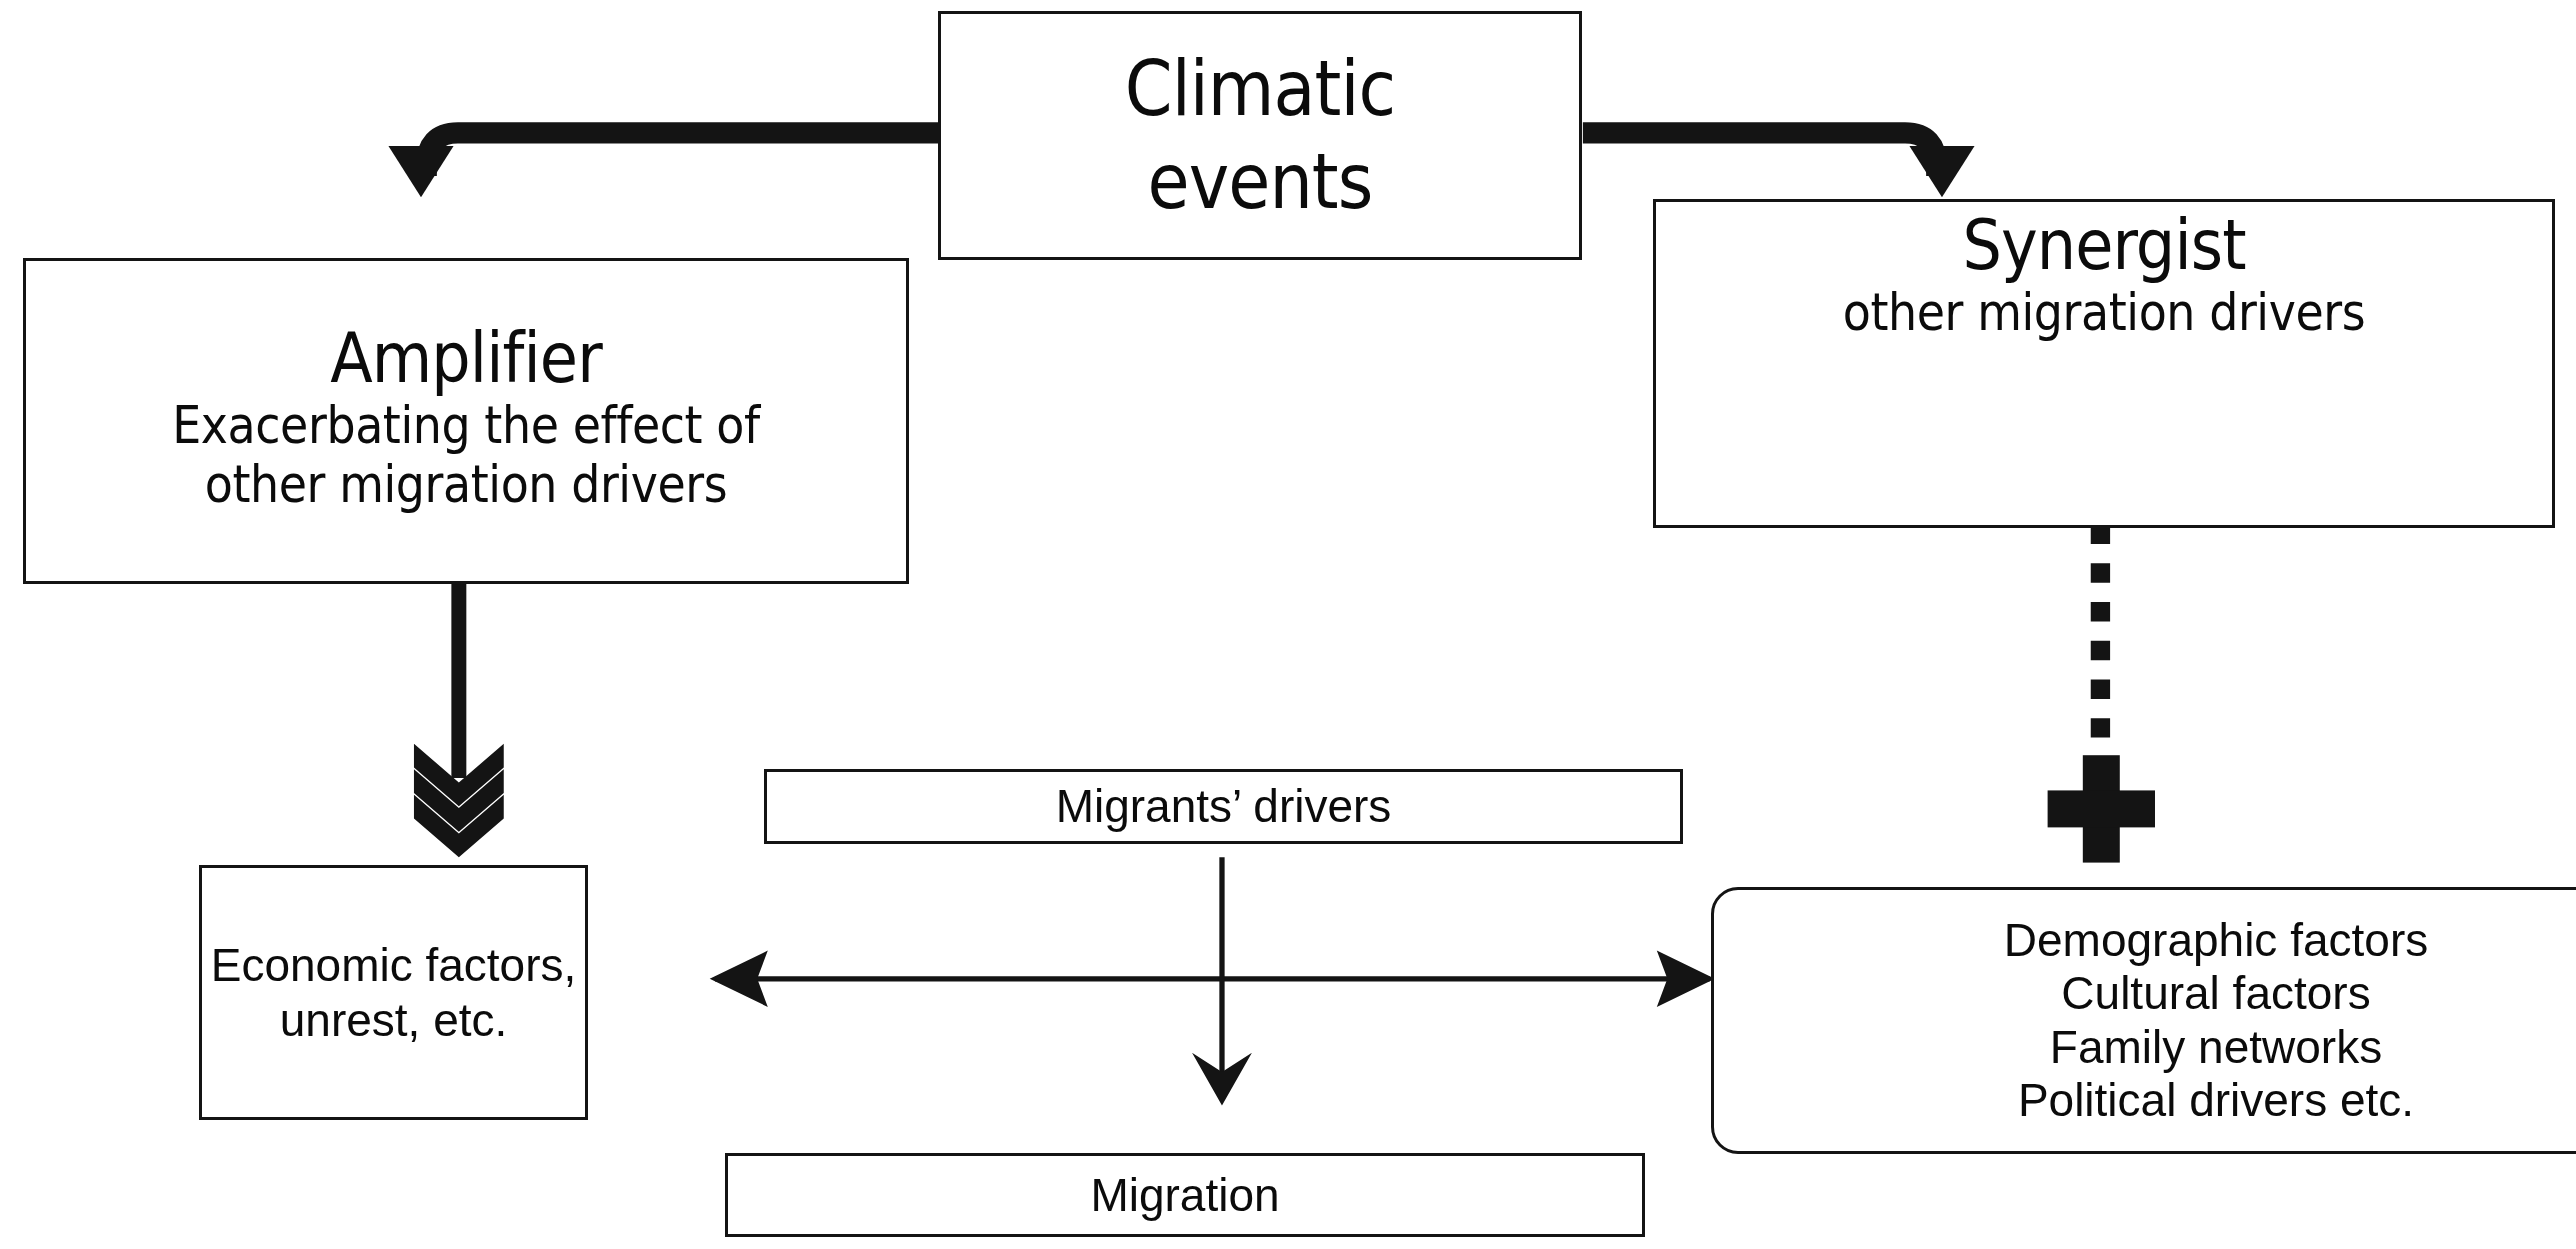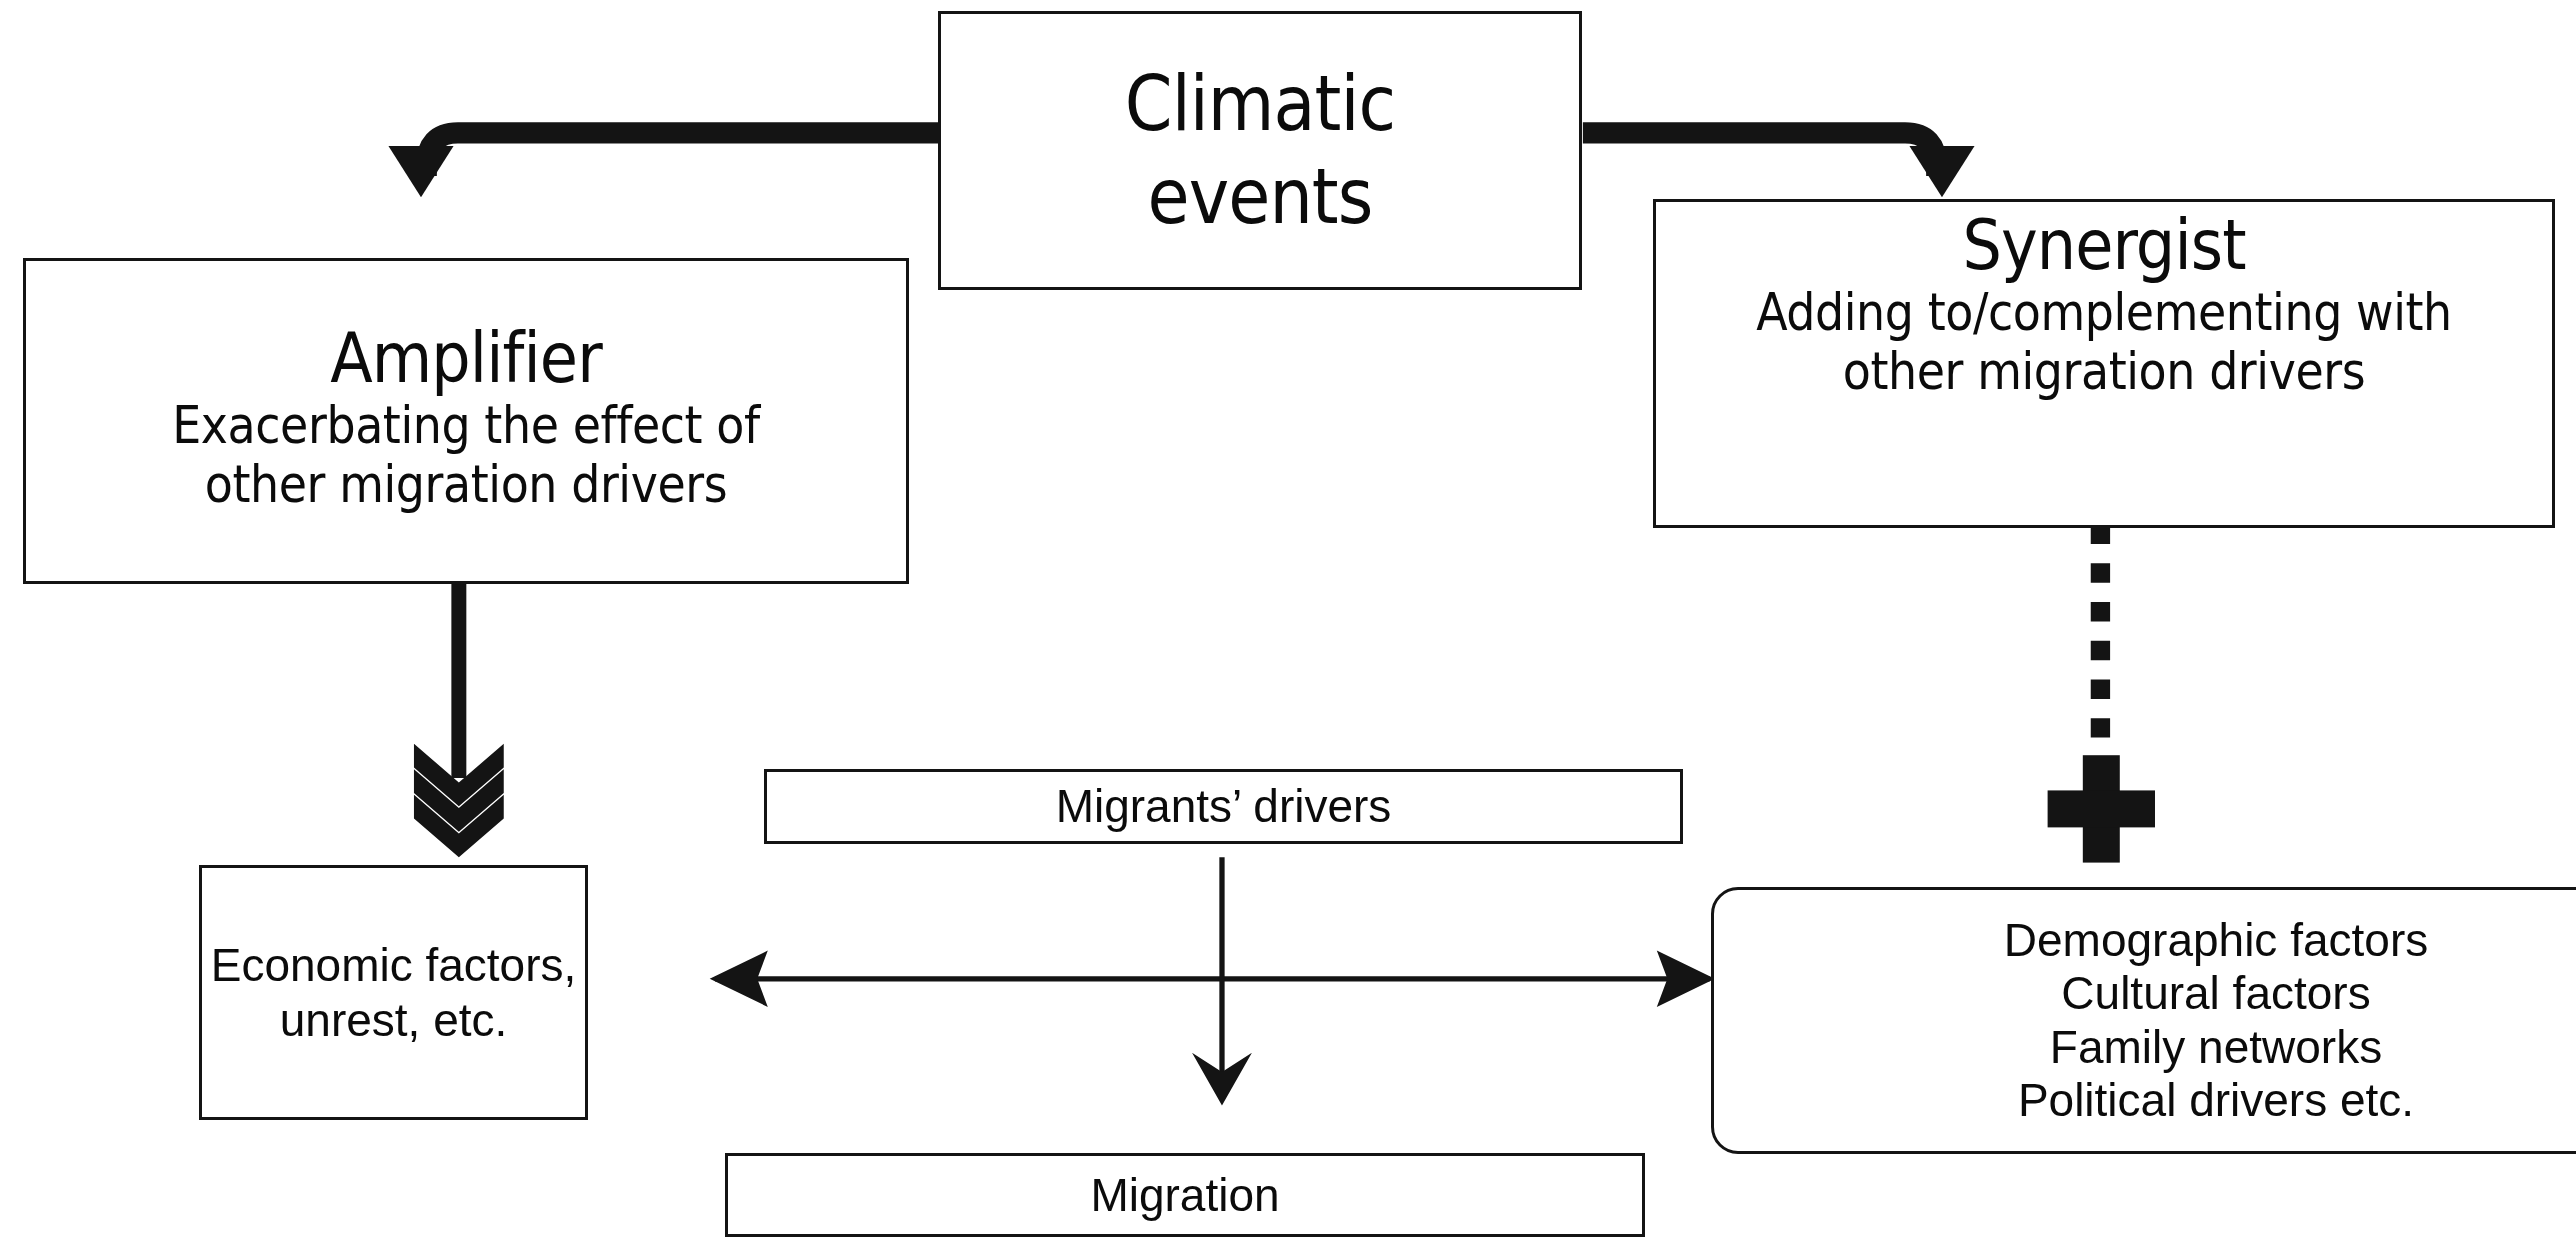--- a/index.html
+++ b/index.html
@@ -27,21 +27,21 @@
     justify-content: center;
     text-align: center;
     line-height: 1.06;
   }
   
   .face-display {
     font-family: "DejaVu Sans", sans-serif;
     font-stretch: condensed;
   }
   #box-climatic {
-    left: 938px; top: 11.4px; width: 644px; height: 279px;
+    left: 938px; top: 11.4px; width: 644px; height: 249px;
     font-size: 76px;
     letter-spacing: -0.9px;
   }
   #box-climatic .ln { display:block; }
   #box-climatic .ln + .ln { margin-top: 12.3px; }
 
   #box-amplifier {
     left: 23px; top: 210px; width: 886px; height: 326px;
     padding: 5.3px 7px 12.3px;
     justify-content: center;
@@ -160,21 +160,20 @@
     <span class="drv-title">Amplifier</span>
     <span class="drv-sub">
       <span class="ln">Exacerbating the effect of</span>
       <span class="ln">other migration drivers</span>
     </span>
   </div>
 
   <div class="box face-display" id="box-synergist">
     <span class="drv-title">Synergist</span>
     <span class="drv-sub">
-      <span class="ln">Adding to/complementing with</span>
       <span class="ln">other migration drivers</span>
     </span>
   </div>
 
   <div class="box face-plain" id="box-economic">
     <span class="ln">Economic factors,</span>
     <span class="ln">unrest, etc.</span>
   </div>
 
   <div class="box face-plain" id="box-destination">

